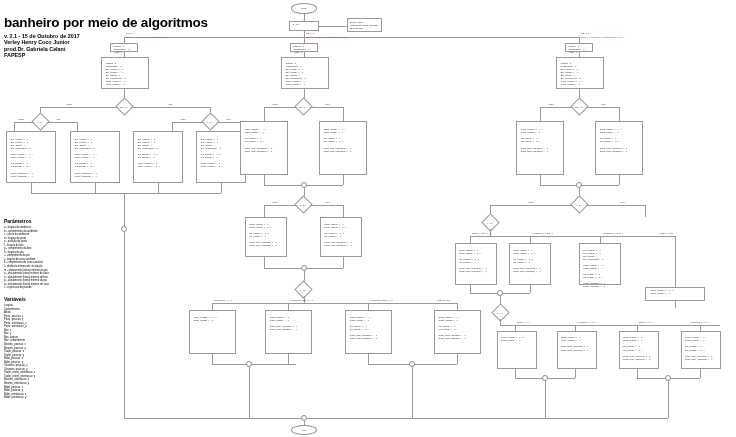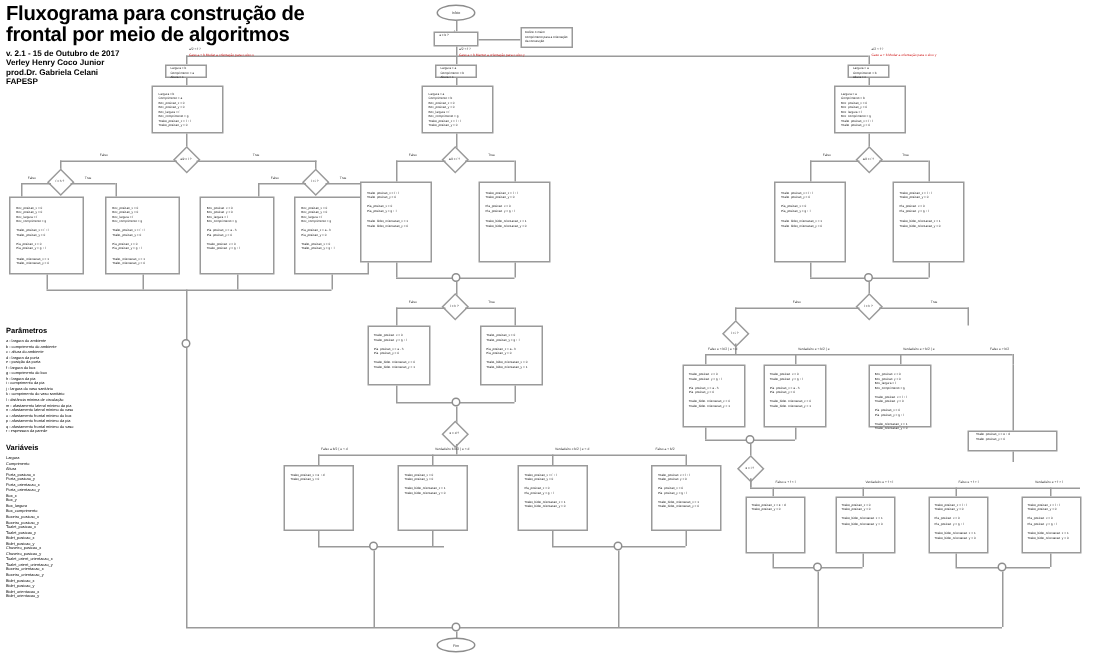--- a/index.html
+++ b/index.html
@@ -52,22 +52,22 @@
   .rlab{position:absolute;font-size:2.2px;color:#d01d1d;white-space:nowrap;line-height:2.9px;}
   .klab{position:absolute;font-size:2.2px;color:#333;white-space:nowrap;line-height:2.9px;}
 </style>
 </head>
 <body>
 
 <div id="canvas">
 
   <div class="title">
     <h1>
-      <span>Fluxograma para construção de</span><br>
-      <span>frontal por meio de algoritmos</span>
+      <br>
+      <span>banheiro por meio de algoritmos</span>
     </h1>
     <div class="sub">
       <div>v. 2.1 - 15 de Outubro de 2017</div>
       <div>Verley Henry Coco Junior</div>
       <div>prod.Dr. Gabriela Celani</div>
       <div>FAPESP</div>
     </div>
   </div>
 
   <div class="legend" style="left:4px;top:218px;width:62px;">

